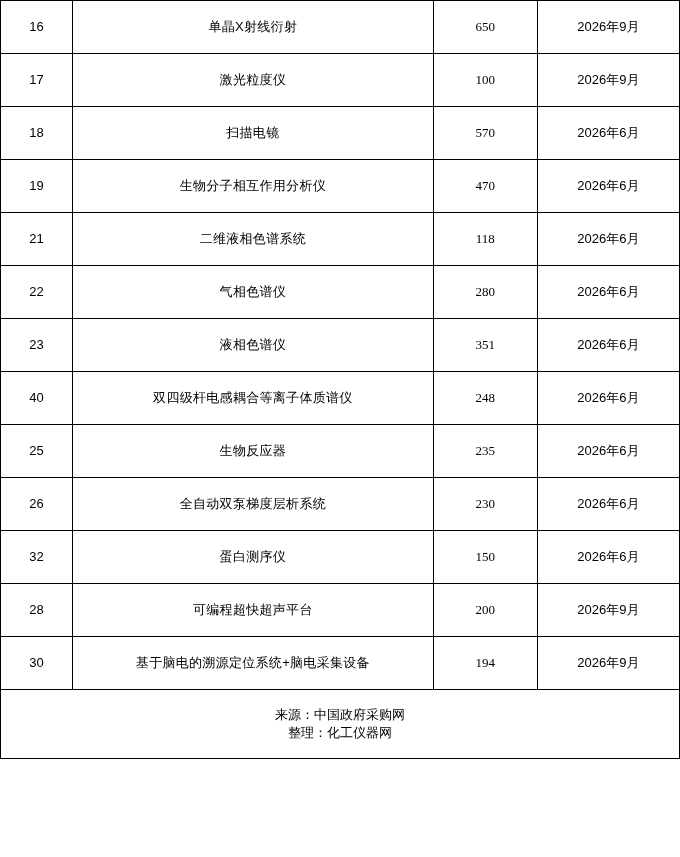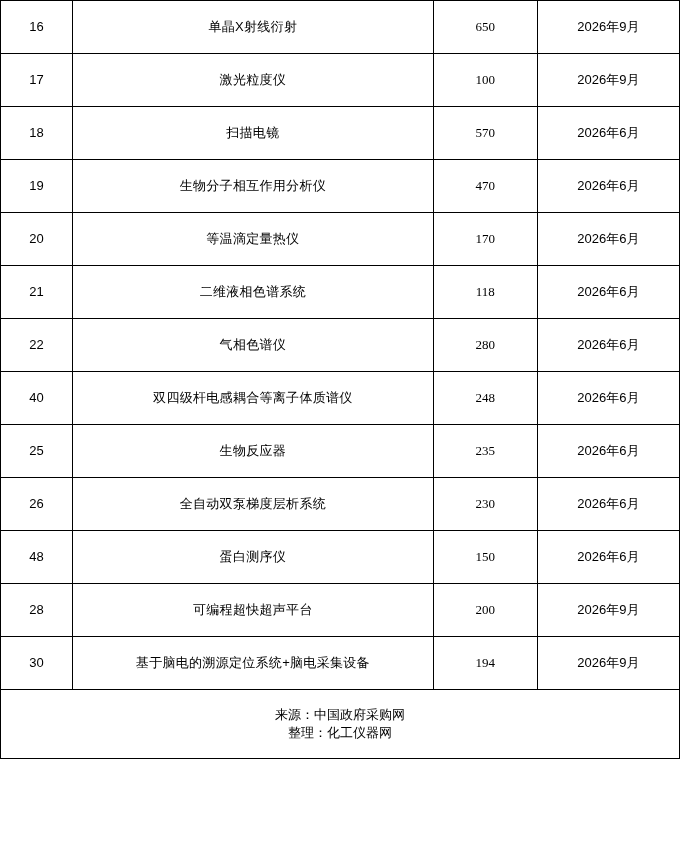--- a/index.html
+++ b/index.html
@@ -88,41 +88,41 @@
         <td class="cell-date">2026年6月</td>
       </tr>
 
       <tr class="data-row">
         <td class="cell-index">19</td>
         <td class="cell-name">生物分子相互作用分析仪</td>
         <td class="cell-qty">470</td>
         <td class="cell-date">2026年6月</td>
       </tr>
 
-      <tr class="data-row">
-        <td class="cell-index">20</td>
-        <td class="cell-name">等温滴定量热仪</td>
-        <td class="cell-qty">170</td>
-        <td class="cell-date">2026年6月</td>
-      </tr>
 
       <tr class="data-row">
         <td class="cell-index">21</td>
         <td class="cell-name">二维液相色谱系统</td>
         <td class="cell-qty">118</td>
         <td class="cell-date">2026年6月</td>
       </tr>
 
       <tr class="data-row">
         <td class="cell-index">22</td>
         <td class="cell-name">气相色谱仪</td>
         <td class="cell-qty">280</td>
         <td class="cell-date">2026年6月</td>
       </tr>
 
+      <tr class="data-row">
+        <td class="cell-index">23</td>
+        <td class="cell-name">液相色谱仪</td>
+        <td class="cell-qty">351</td>
+        <td class="cell-date">2026年6月</td>
+      </tr>
 
       <tr class="data-row">
         <td class="cell-index">40</td>
         <td class="cell-name">双四级杆电感耦合等离子体质谱仪</td>
         <td class="cell-qty">248</td>
         <td class="cell-date">2026年6月</td>
       </tr>
 
       <tr class="data-row">
         <td class="cell-index">25</td>
@@ -132,21 +132,21 @@
       </tr>
 
       <tr class="data-row">
         <td class="cell-index">26</td>
         <td class="cell-name">全自动双泵梯度层析系统</td>
         <td class="cell-qty">230</td>
         <td class="cell-date">2026年6月</td>
       </tr>
 
       <tr class="data-row">
-        <td class="cell-index">48</td>
+        <td class="cell-index">32</td>
         <td class="cell-name">蛋白测序仪</td>
         <td class="cell-qty">150</td>
         <td class="cell-date">2026年6月</td>
       </tr>
 
       <tr class="data-row">
         <td class="cell-index">28</td>
         <td class="cell-name">可编程超快超声平台</td>
         <td class="cell-qty">200</td>
         <td class="cell-date">2026年9月</td>

